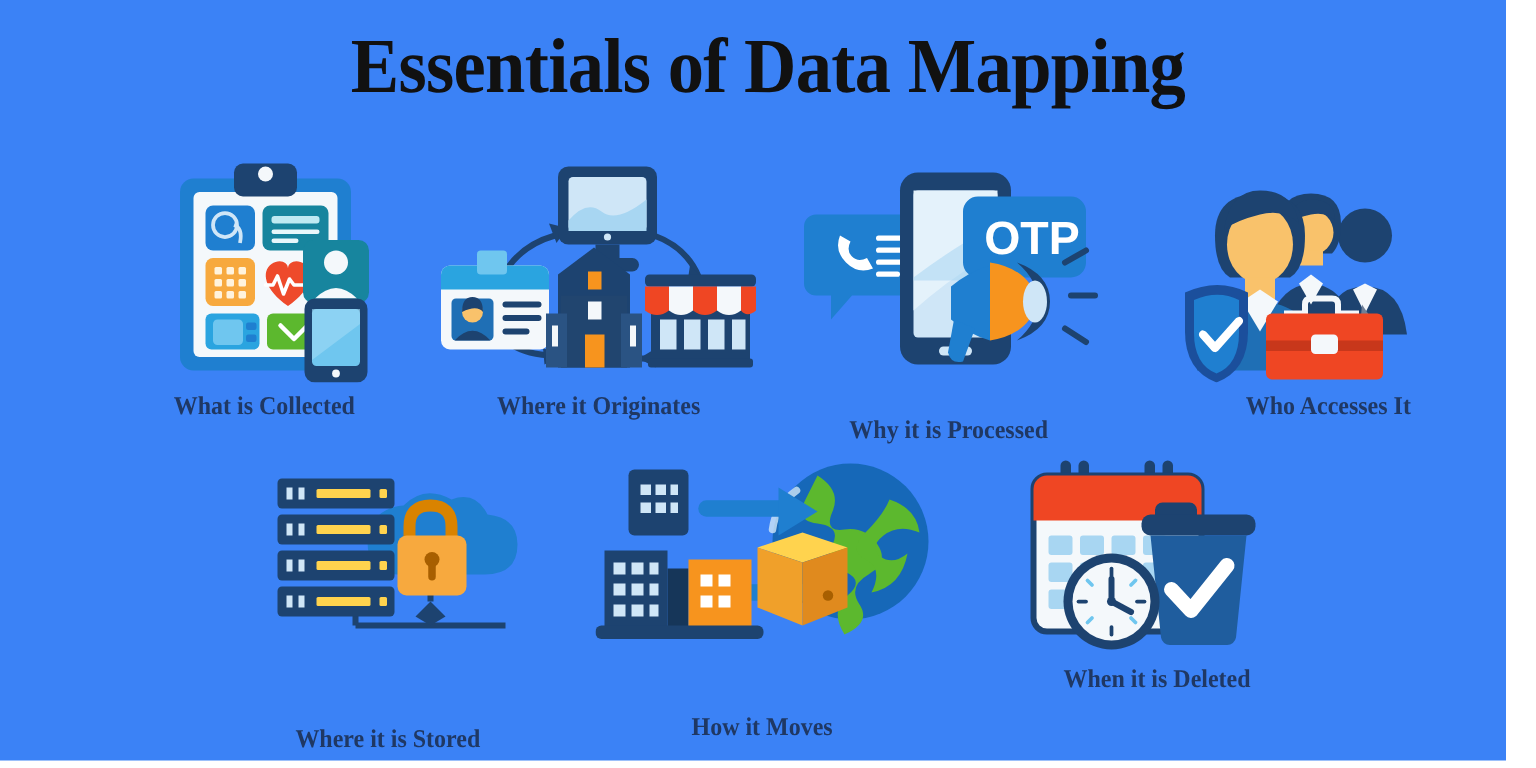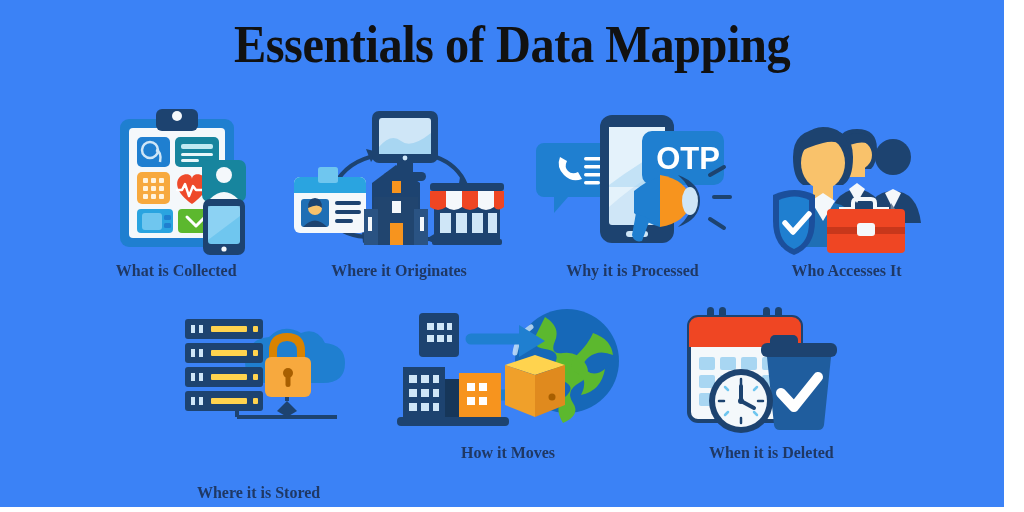--- a/index.html
+++ b/index.html
@@ -73,25 +73,25 @@
     font-weight: bold;
     font-size: 17px;
     color: #1f3864;
     white-space: nowrap;
     transform: scaleX(0.94);
   }
 
   
   .c1 { width: 196px; }
   .c2 { width: 240px; justify-content: flex-end; }
-  .c3 { width: 232px; }
-  .c4 { width: 196px; }
+  .c3 { width: 232px; gap: 16px; }
+  .c4 { width: 196px; align-items: flex-end; }
 
   .b1 { width: 250px; gap: 40px; }
-  .b2 { width: 250px; }
+  .b2 { width: 250px; gap: 32px; }
   .b3 { width: 250px; }
 
   .cap-shift-1 { margin-left: -4px; }
   .cap-shift-2 { margin-left: 6px; }
   .cap-shift-3 { margin-left: 0px; }
   .cap-shift-4 { margin-left: 2px; }
   .cap-shift-5 { margin-left: -6px; }
   .cap-shift-6 { margin-left: -8px; }
   .cap-shift-7 { margin-left: 18px; }
 

